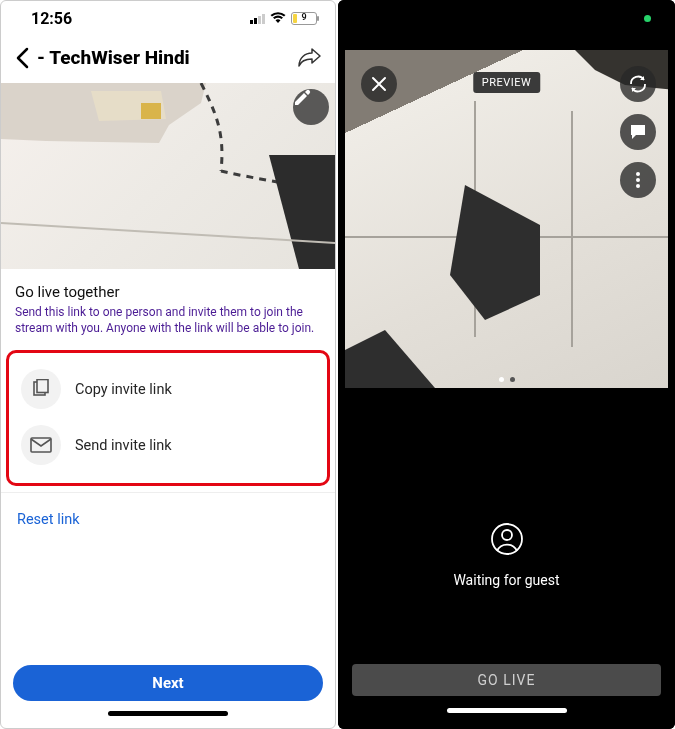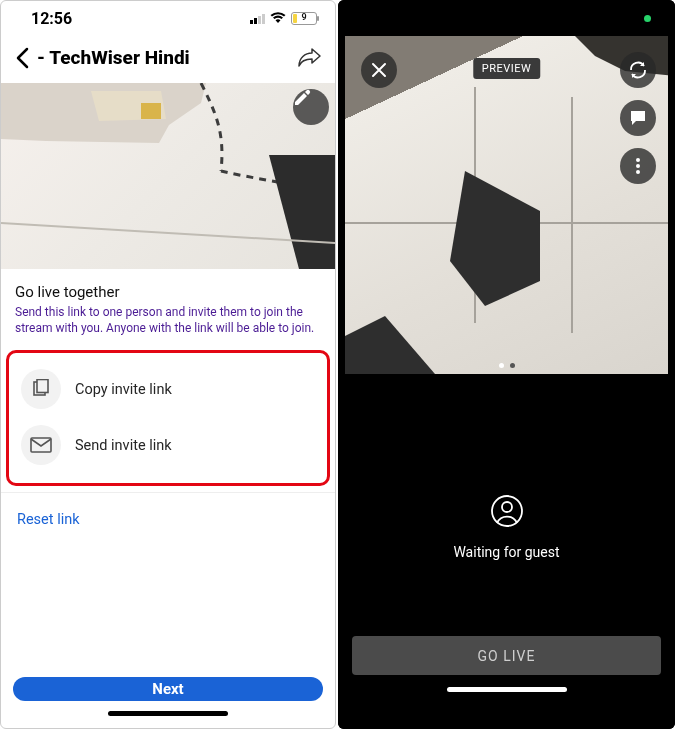--- a/index.html
+++ b/index.html
@@ -113,42 +113,42 @@
     padding: 18px 16px;
   }
 
   .bottom-area {
     position:absolute; bottom:0; left:0; right:0;
     padding: 0 12px 12px 12px;
   }
   .primary-btn {
     background:#1a63d6; color:#fff;
     border-radius:22px;
-    height:24px;
+    height:36px;
     display:flex; align-items:center; justify-content:center;
     font-size:15px; font-weight:700;
   }
   .home-indicator {
     width:120px; height:5px; border-radius:3px;
     background:#000; margin: 10px auto 0 auto;
   }
 
   
   .r-statusbar{
     height:36px; background:#000;
     display:flex; justify-content:flex-end; align-items:center;
     padding-right:24px;
   }
   .dot{width:7px;height:7px;border-radius:50%;background:#27d36a;}
 
   .preview-area{
     position:relative;
     height:338px;
     overflow:hidden;
-    margin:0 7px;
+    margin:14px 7px;
     background: linear-gradient(155deg,#827C74 0%, #827C74 17%, #EFECE6 17%, #E3DFD8 60%, #D9D5CE 100%);
   }
   .tile-line{position:absolute;background:#A6A29B;}
   .tl-v1{left:40%;top:15%;width:2px;height:70%;}
   .tl-v2{left:70%;top:18%;width:2px;height:70%;}
   .tl-h1{left:0;top:55%;width:100%;height:2px;}
   .dark-shape{
     position:absolute; left:0; top:0;
   }
   .r-fab{
@@ -183,21 +183,21 @@
     margin-top:120px;
     display:flex; flex-direction:column; align-items:center;
     color:#fff;
   }
   .avatar-circ{ margin-bottom:12px;}
   .waiting-text{ font-size:14px; color:#fff;}
 
   .go-live-btn{
     margin-top:76px;
     width:calc(100% - 28px);
-    height:39px;
+    height:32px;
     background:#4b4b4b;
     color:#cfcfcf;
     font-size:14px; letter-spacing:1px;
     display:flex;align-items:center;justify-content:center;
     border-radius:4px;
   }
   .home-indicator-dark{
     width:120px;height:5px;border-radius:3px;background:#fff;
     margin:12px 0 10px 0;
   }

